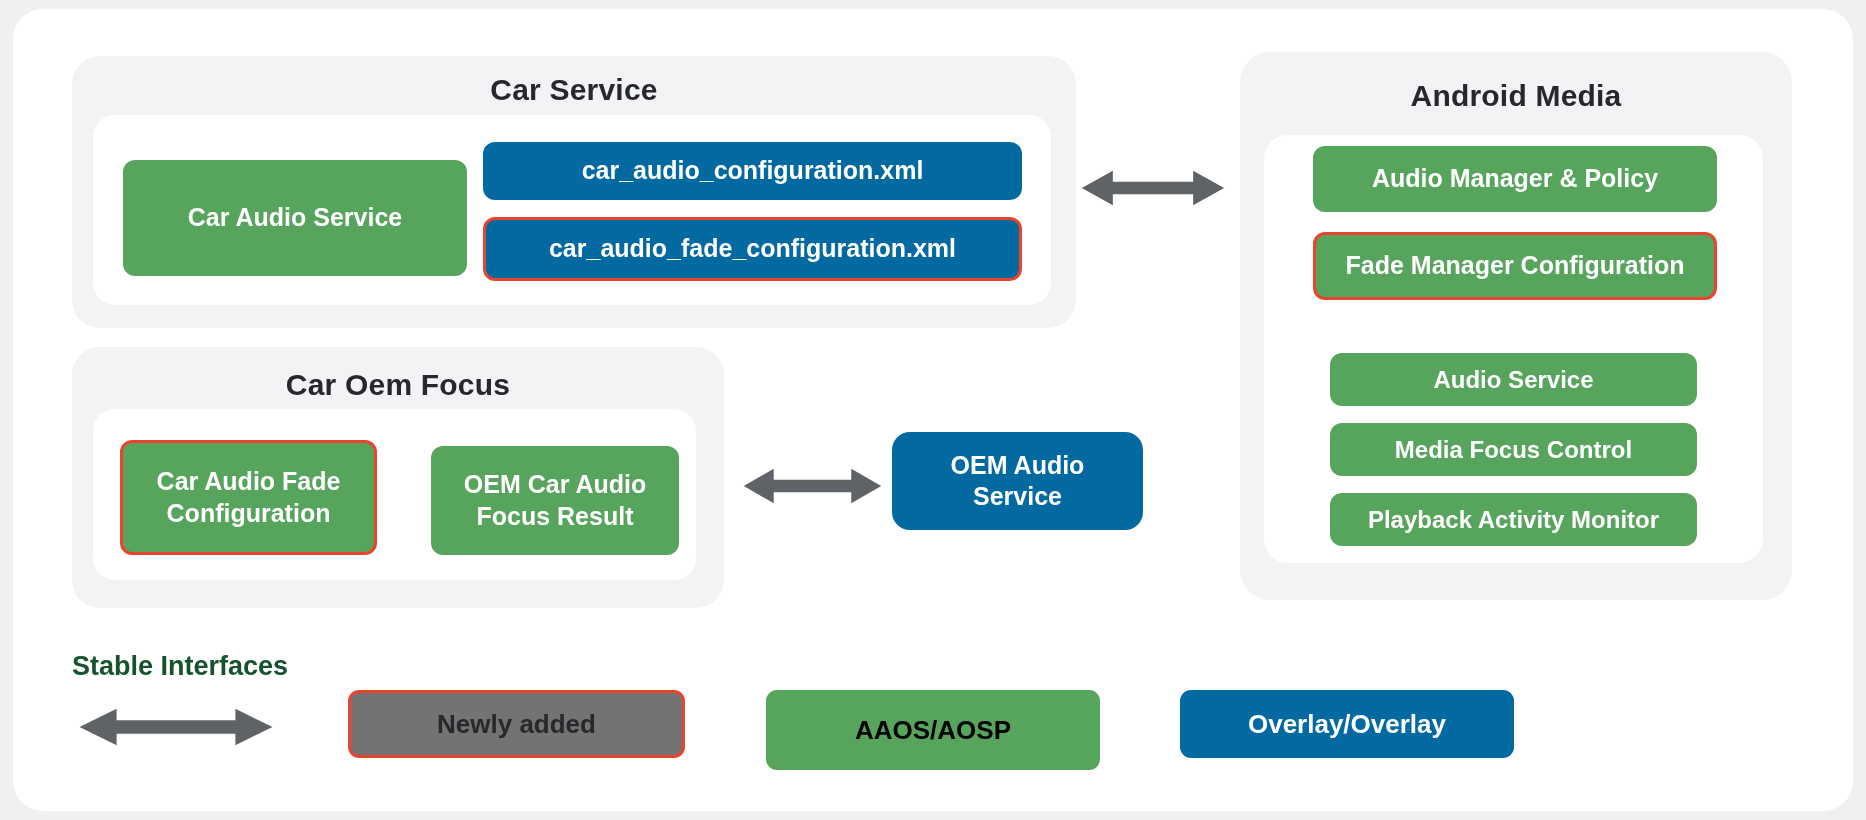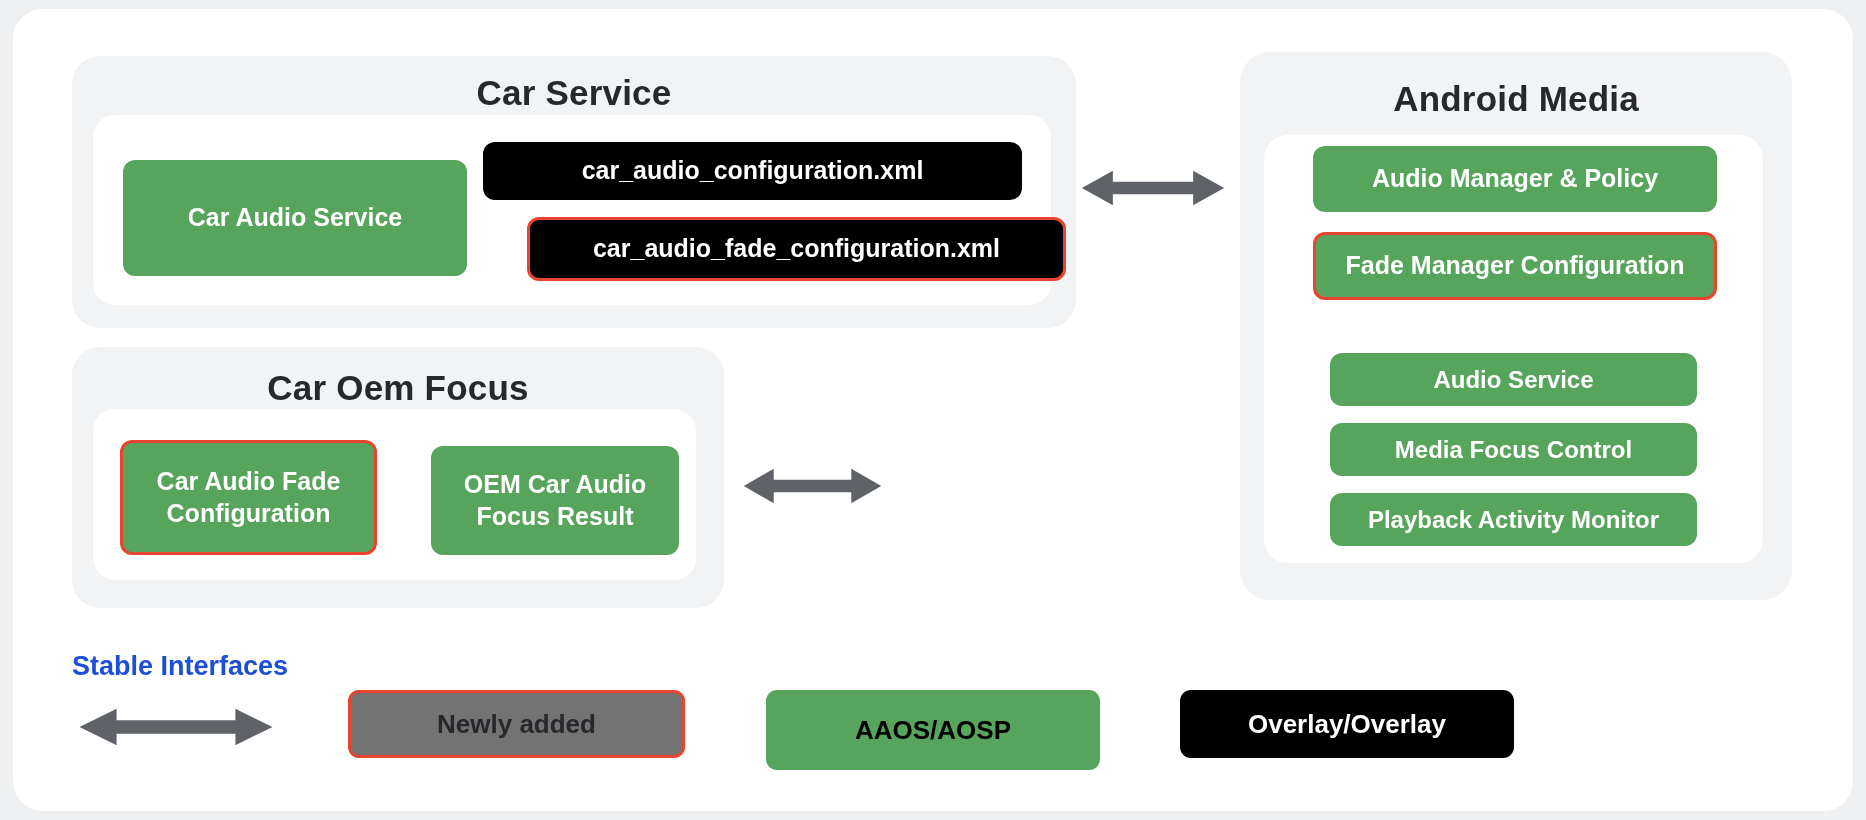--- a/index.html
+++ b/index.html
@@ -12,58 +12,58 @@
   .page{position:relative;width:1866px;height:820px;background:#eef0f2;overflow:hidden;}
   .canvas{
     position:absolute;left:13px;top:9px;right:13px;bottom:9px;
     background:#ffffff;border-radius:30px;
   }
   .group{
     position:absolute;background:#f2f3f4;border-radius:28px;
   }
   .group-title{
     position:absolute;left:0;right:0;text-align:center;
-    font-size:35px;font-weight:700;color:#26282b;letter-spacing:.2px;
+    font-size:30px;font-weight:700;color:#26282b;letter-spacing:.2px;
   }
   .inner{
     position:absolute;background:#ffffff;border-radius:22px;
   }
   .box{
     position:absolute;display:flex;align-items:center;justify-content:center;
     border-radius:12px;color:#ffffff;font-weight:700;text-align:center;
     white-space:pre-line;line-height:1.25;box-sizing:border-box;
   }
   .green{background:#57a45d;}
-  .blue{background:#000000;}
+  .blue{background:#0369a1;}
   .red-border{border:3px solid #e8442e;}
   .fs24{font-size:24px;}
   .fs25{font-size:25px;}
   .arrow{position:absolute;}
   .arrow svg{display:block;width:100%;height:100%;}
   .legend-label{
-    position:absolute;font-size:27px;font-weight:700;color:#1d4ed8;
+    position:absolute;font-size:27px;font-weight:700;color:#14532d;
   }
   .legend-badge{
     position:absolute;display:flex;align-items:center;justify-content:center;
     border-radius:11px;font-size:26px;font-weight:700;box-sizing:border-box;
   }
   .badge-outline{background:#737373;border:3px solid #e8442e;color:#26282b;}
 </style>
 </head>
 <body>
 
 <div class="page">
   <div class="canvas">
 
     <div class="group" style="left:59px;top:47px;width:1004px;height:272px;">
       <div class="group-title" style="top:17px;">Car Service</div>
       <div class="inner" style="left:21px;top:59px;width:958px;height:190px;">
         <div class="box green fs25" style="left:30px;top:45px;width:344px;height:116px;">Car Audio Service</div>
         <div class="box blue fs25" style="left:390px;top:27px;width:539px;height:58px;">car_audio_configuration.xml</div>
-        <div class="box blue fs25 red-border" style="left:390px;top:102px;width:539px;height:64px;margin-left:44px;">car_audio_fade_configuration.xml</div>
+        <div class="box blue fs25 red-border" style="left:390px;top:102px;width:539px;height:64px;">car_audio_fade_configuration.xml</div>
       </div>
     </div>
 
     <div class="arrow" style="left:1067px;top:159px;width:146px;height:40px;">
       <svg viewBox="0 0 160 44" preserveAspectRatio="none">
         <polygon fill="#5f6368" points="2,22 36,3 36,15 124,15 124,3 158,22 124,41 124,29 36,29 36,41"></polygon>
       </svg>
     </div>
 
     <div class="group" style="left:1227px;top:43px;width:552px;height:548px;border-radius:30px;">
@@ -86,20 +86,22 @@
 Focus Result</div>
       </div>
     </div>
 
     <div class="arrow" style="left:729px;top:457px;width:141px;height:40px;">
       <svg viewBox="0 0 160 44" preserveAspectRatio="none">
         <polygon fill="#5f6368" points="2,22 36,3 36,15 124,15 124,3 158,22 124,41 124,29 36,29 36,41"></polygon>
       </svg>
     </div>
 
+    <div class="box blue fs25" style="left:879px;top:423px;width:251px;height:98px;border-radius:18px;">OEM Audio
+Service</div>
 
     <div>
       <div class="legend-label" style="left:59px;top:642px;">Stable Interfaces</div>
       <div class="arrow" style="left:64px;top:697px;width:198px;height:42px;">
         <svg viewBox="0 0 160 44" preserveAspectRatio="none">
           <polygon fill="#5f6368" points="2,22 32,3 32,15 128,15 128,3 158,22 128,41 128,29 32,29 32,41"></polygon>
         </svg>
       </div>
       <div class="legend-badge badge-outline" style="left:335px;top:681px;width:337px;height:68px;">Newly added</div>
       <div class="legend-badge green" style="left:753px;top:681px;width:334px;height:80px;color:#000000;">AAOS/AOSP</div>

